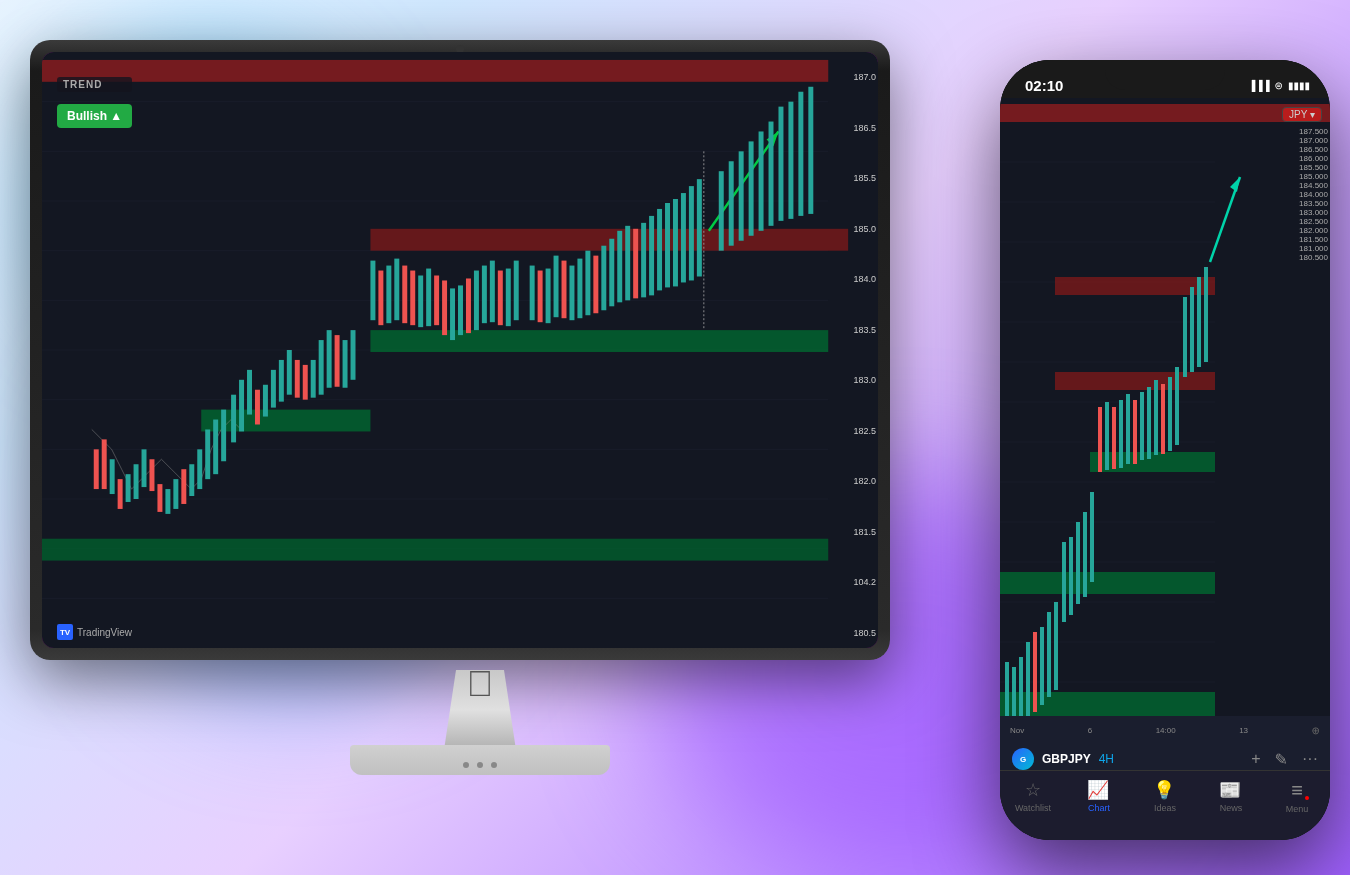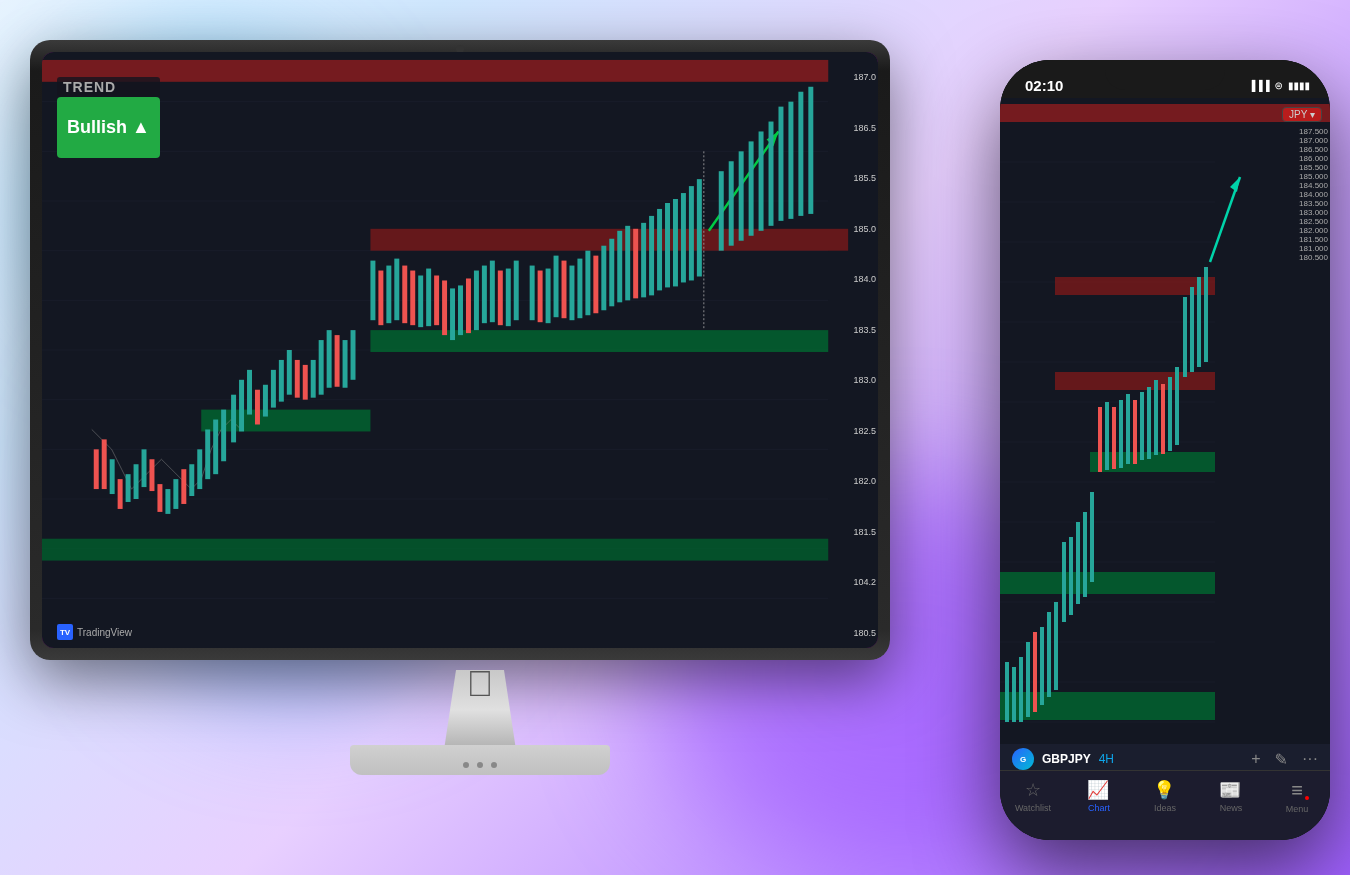--- a/index.html
+++ b/index.html
@@ -92,34 +92,34 @@
     }
 
     
     .trend-box {
       position: absolute;
       top: 25px; left: 15px;
       z-index: 10;
     }
     .trend-label {
       color: #aaa;
-      font-size: 14px;
+      font-size: 10px;
       font-weight: 600;
       letter-spacing: 1px;
       background: rgba(20,20,30,0.8);
       padding: 2px 6px;
       border-radius: 3px;
     }
     .bullish-badge {
-      margin-top: 0;
+      margin-top: 12px;
       background: #22aa44;
       color: white;
-      font-size: 18px;
+      font-size: 12px;
       font-weight: 700;
-      padding: 20px 10px;
+      padding: 5px 10px;
       border-radius: 4px;
       display: inline-block;
     }
 
     
     .tv-logo {
       position: absolute;
       bottom: 8px; left: 15px;
       color: #aaa;
       font-size: 10px;
@@ -699,20 +699,27 @@
         <div class="iphone-price">184.000</div>
         <div class="iphone-price">183.500</div>
         <div class="iphone-price">183.000</div>
         <div class="iphone-price">182.500</div>
         <div class="iphone-price">182.000</div>
         <div class="iphone-price">181.500</div>
         <div class="iphone-price">181.000</div>
         <div class="iphone-price">180.500</div>
       </div>
 
+      <div class="iphone-date-bar">
+        <span class="iphone-date-text">Nov</span>
+        <span class="iphone-date-text">6</span>
+        <span class="iphone-date-text">14:00</span>
+        <span class="iphone-date-text">13</span>
+        <span style="color:#666;font-size:10px;">⊕</span>
+      </div>
 
       <div class="iphone-info-bar">
         <div class="pair-icon">G</div>
         <span class="pair-name">GBPJPY</span>
         <span class="timeframe">4H</span>
         <div class="iphone-info-actions">
           <span class="iphone-action-icon">+</span>
           <span class="iphone-action-icon">✎</span>
           <span class="iphone-action-icon">···</span>
         </div>

